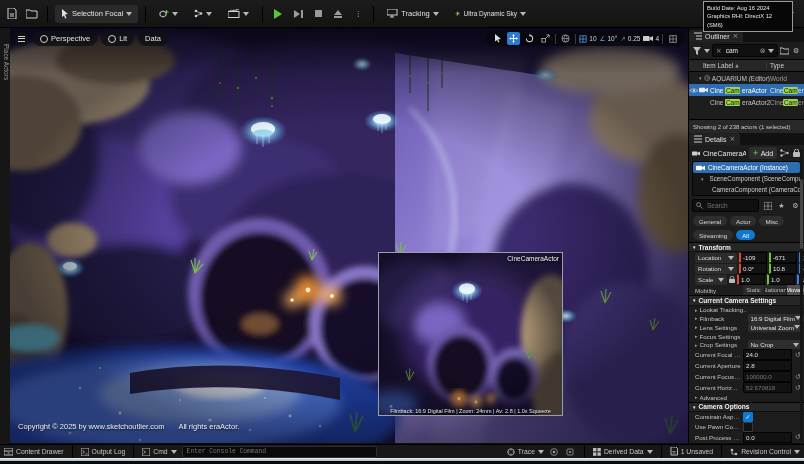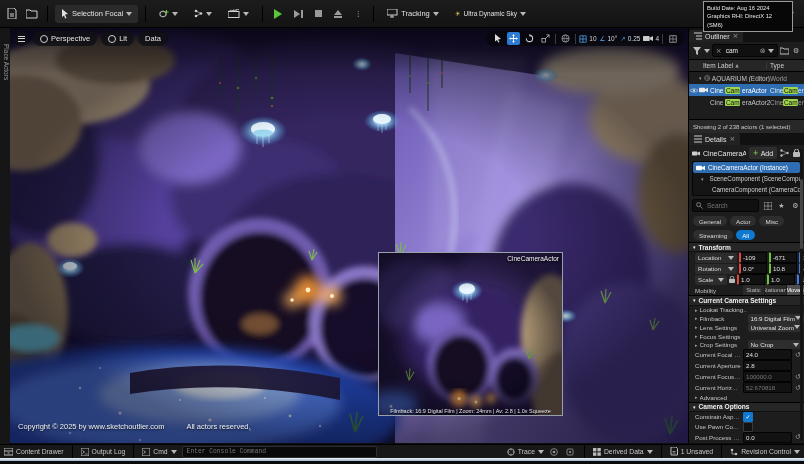--- a/index.html
+++ b/index.html
@@ -45,21 +45,21 @@
   .burger{width:15px;height:15px;border-radius:50%;background:rgba(16,16,20,.82);display:flex;flex-direction:column;
           justify-content:center;align-items:center;gap:1.5px;}
   .burger i{display:block;width:7px;height:1px;background:#cfcfcf;}
   #snapbar{position:absolute;right:4px;top:3px;display:flex;align-items:center;gap:3px;z-index:5;
            background:rgba(8,8,12,.8);border-radius:8px;height:15px;padding:0 5px;font-size:6.5px;color:#d4d8de;}
   #snapbar .tool{width:13px;height:13px;display:flex;align-items:center;justify-content:center;border-radius:2px;}
   #snapbar .tool.active{background:#2b7bd4;}
   #snapbar .snap{display:flex;align-items:center;gap:2px;}
   #snapbar .blue{color:#56aaf0;}
   .sep-dot{width:1px;height:10px;background:#3a3a44;}
-  #vp-copyright{position:absolute;left:8px;bottom:12px;font-size:7.5px;color:#f0f0f2;z-index:5;display:flex;gap:22px;
+  #vp-copyright{position:absolute;left:8px;bottom:12px;font-size:7.5px;color:#f0f0f2;z-index:5;display:flex;gap:14px;
                 text-shadow:0 1px 2px rgba(0,0,0,.8);}
 
   
   #pip{position:absolute;left:368px;top:224px;width:185px;height:164px;border:1px solid #99a0ab;box-sizing:border-box;
        background:#1a1233;z-index:6;}
   #pip svg{position:absolute;left:0;top:0;width:183px;height:162px;}
   #pip .pip-title{position:absolute;right:3px;top:2px;font-size:6.5px;color:#f2f2f2;text-shadow:0 1px 2px #000;z-index:2;}
   #pip .pip-caption{position:absolute;left:0;right:0;bottom:1px;text-align:center;font-size:5.5px;color:#e8e8ea;
                     text-shadow:0 1px 1px #000;z-index:2;}
 
@@ -476,21 +476,21 @@
       <span class="tool">
         <svg class="ic" width="8" height="8" viewBox="0 0 10 10">
             <rect x="1" y="1" width="8" height="8" fill="none" stroke="#bbb" stroke-width=".9"></rect>
             <path d="M5 1v8M1 5h8" stroke="#bbb" stroke-width=".7"></path>
           </svg>
       </span>
     </div>
 
     <div id="vp-copyright">
       <span>Copyright © 2025 by www.sketchoutlier.com</span>
-      <span>All actors reserved.</span>
+      <span>All rights eraActor.</span>
     </div>
 
     <div id="pip">
       <svg viewBox="0 0 183 150" preserveAspectRatio="none">
         <defs>
           <radialGradient id="pGlow">
               <stop offset="0" stop-color="#fff"></stop>
               <stop offset=".4" stop-color="#9fdcff" stop-opacity=".8"></stop>
               <stop offset="1" stop-color="#48a8e8" stop-opacity="0"></stop>
             </radialGradient>

